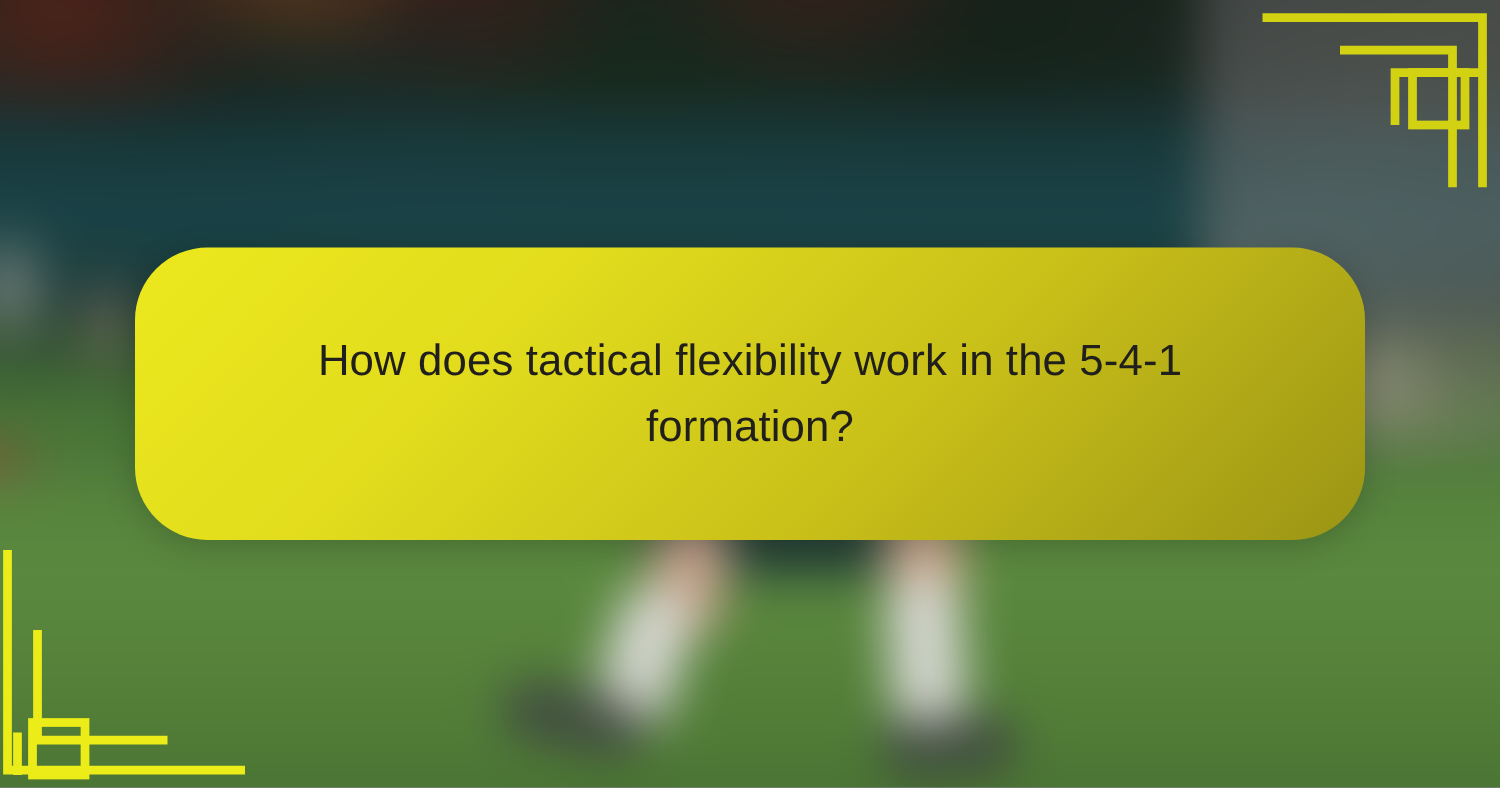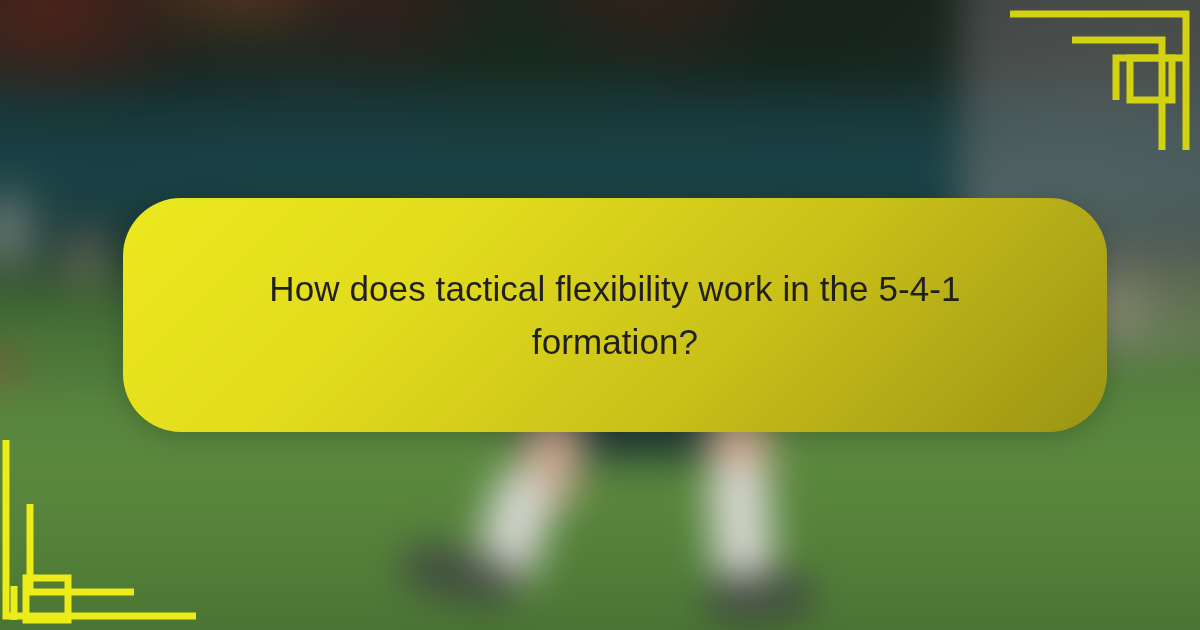--- a/index.html
+++ b/index.html
@@ -146,21 +146,21 @@
   .ornament {
     position: absolute;
     pointer-events: none;
   }
   .orn-tr { top: 0; right: 0; width: 210px; height: 150px; }
   .orn-bl { bottom: 0; left: 0; width: 210px; height: 200px; }
 
   
   .question-card {
     position: absolute;
-    left: 123px;
+    left: 108px;
     top: 198px;
     width: 984px;
     height: 234px;
     border-radius: 58px;
     background: linear-gradient(135deg, #ece81d 0%, #e2dc1d 30%, #c9c019 62%, #a9a216 88%, #9b9414 100%);
     display: flex;
     align-items: center;
     justify-content: center;
     box-shadow: 0 6px 26px rgba(0,0,0,0.18);
   }

